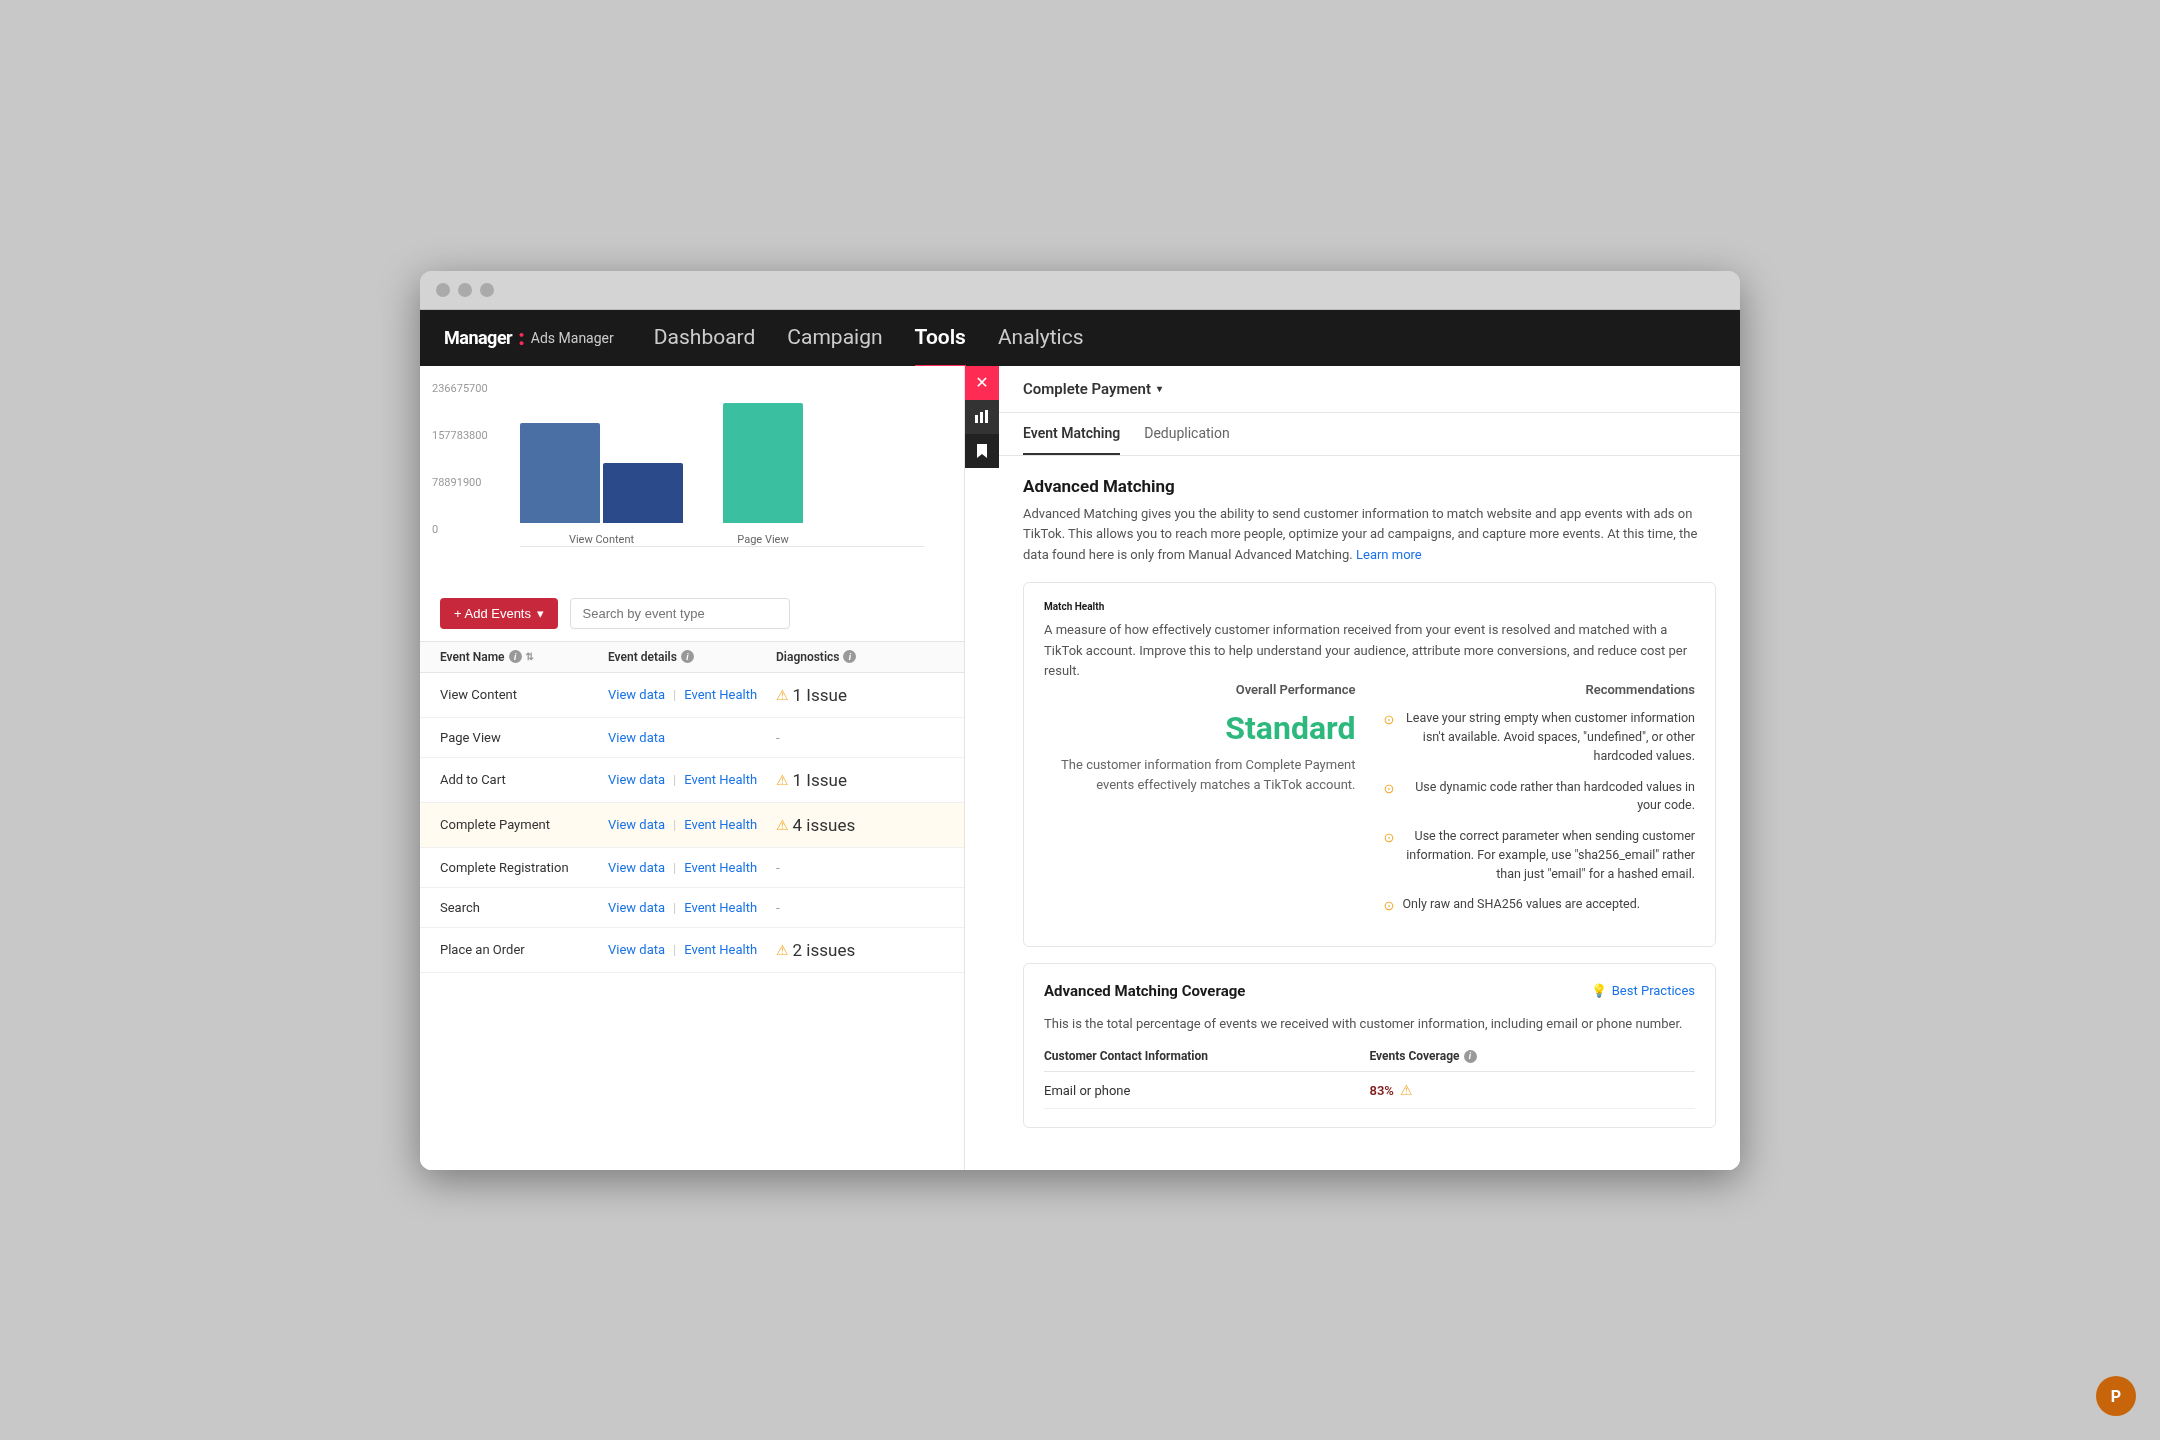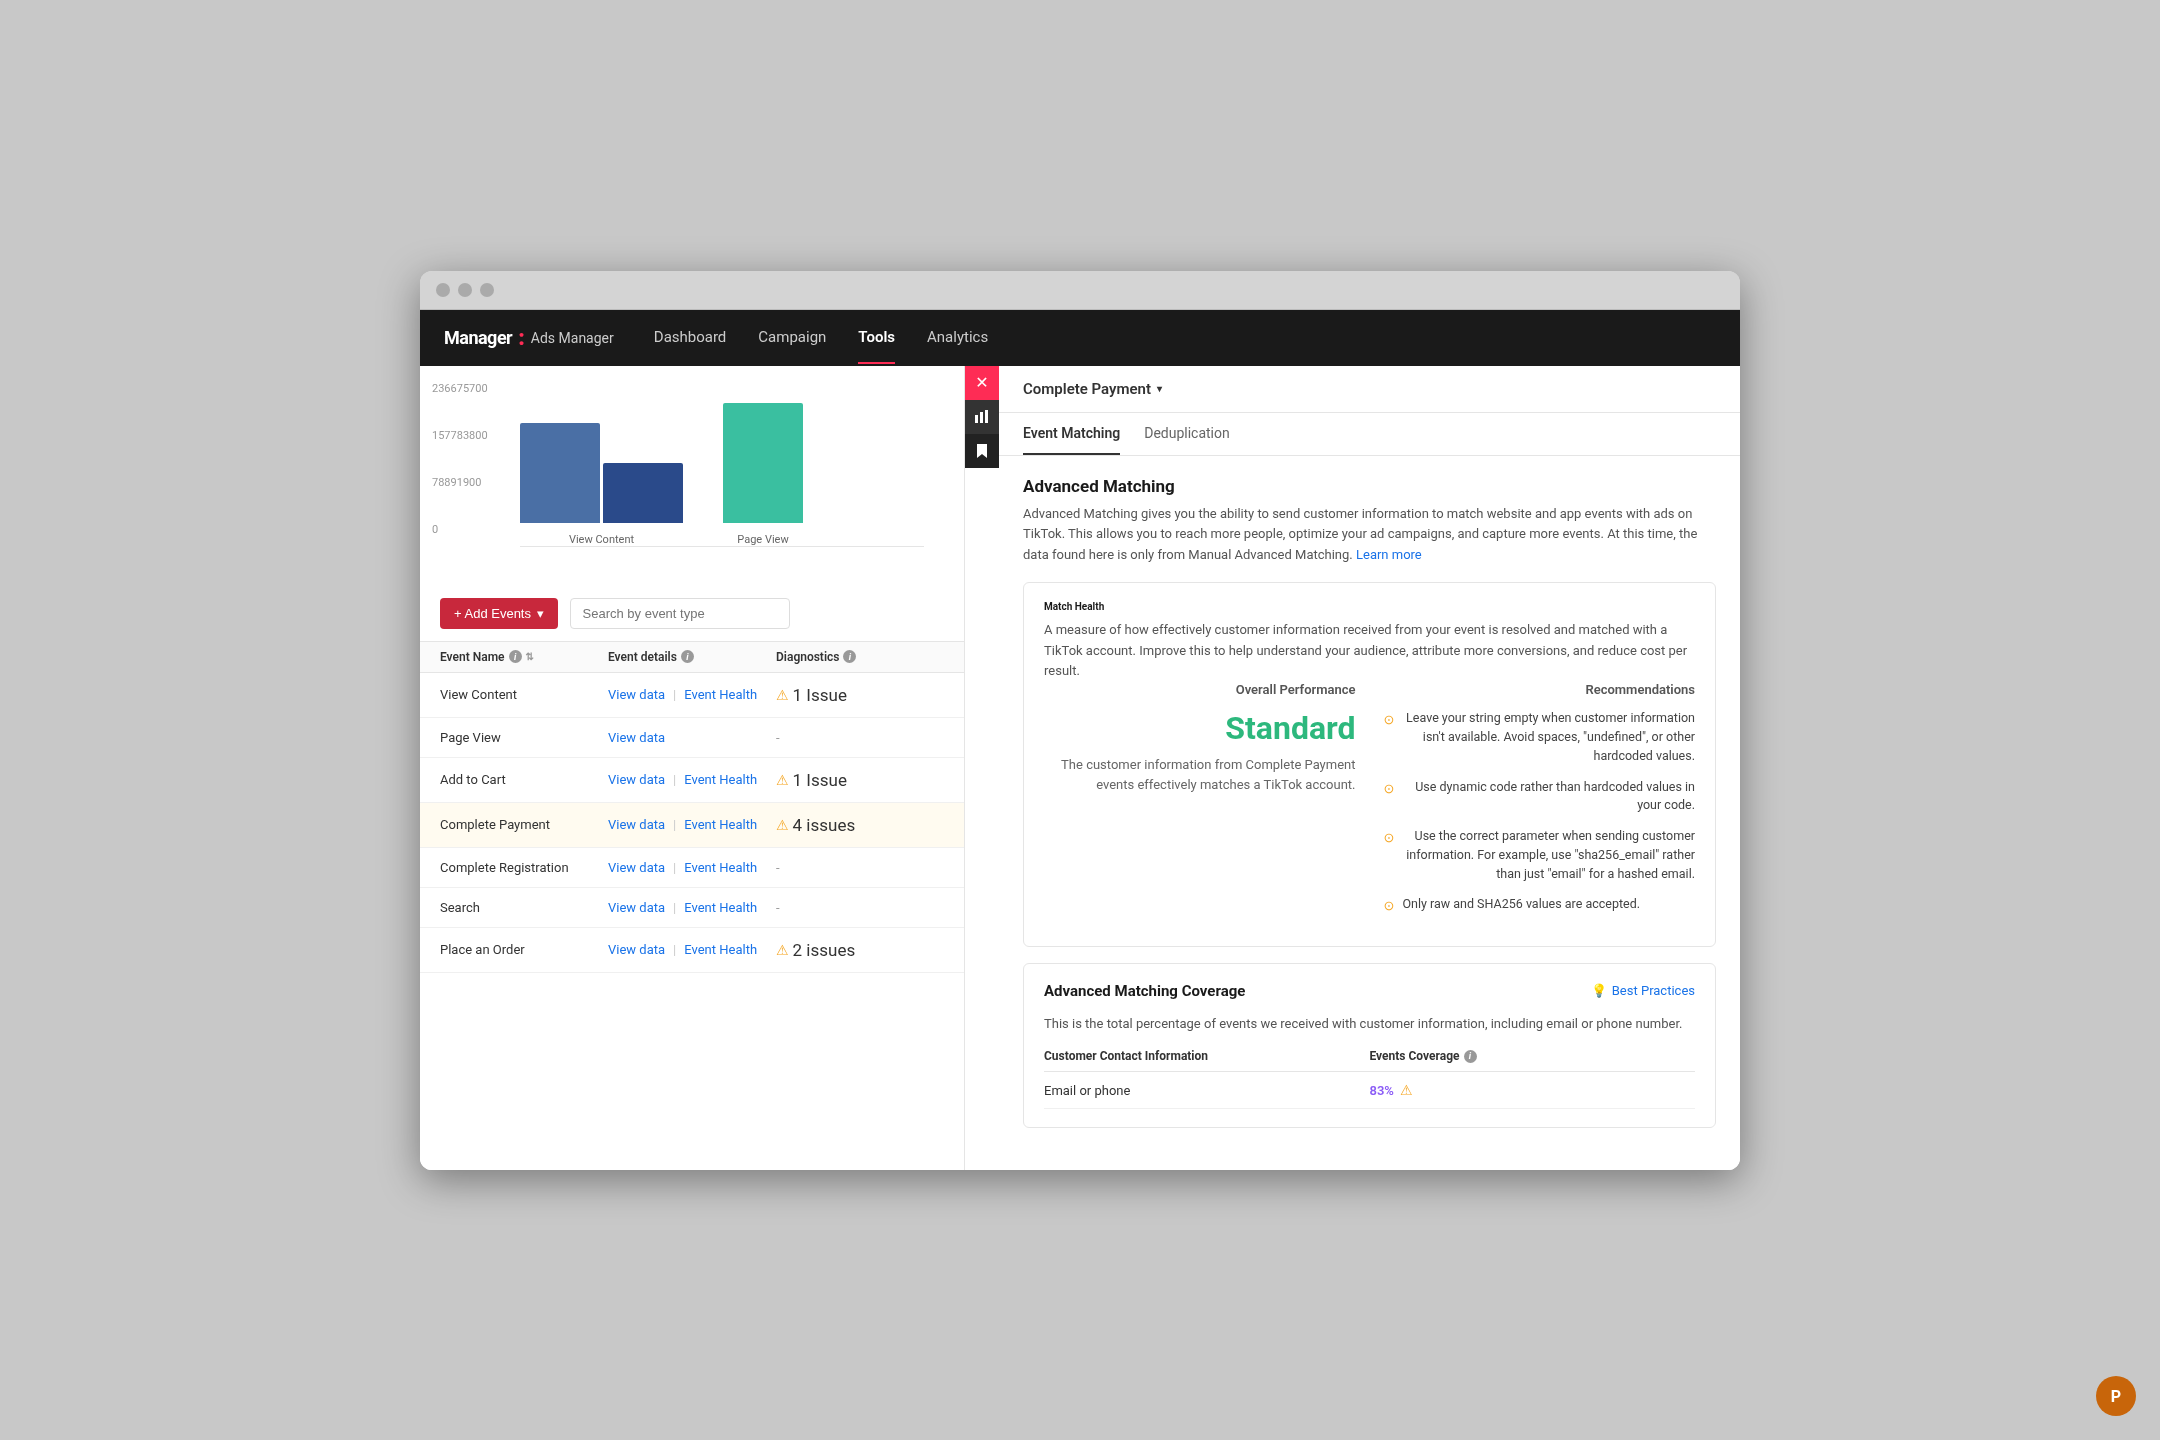--- a/index.html
+++ b/index.html
@@ -70,21 +70,21 @@
       font-size: 14px;
       font-weight: 400;
     }
     .nav-links {
       display: flex;
       gap: 32px;
       align-items: center;
     }
     .nav-link {
       color: #ccc;
-      font-size: 15px;
+      font-size: 21px;
       cursor: pointer;
       padding: 16px 0;
       border-bottom: 2px solid transparent;
       text-decoration: none;
     }
     .nav-link.active {
       color: #fff;
       border-bottom-color: #fe2c55;
       font-weight: 600;
     }
@@ -447,21 +447,21 @@
       padding: 10px 0;
       border-bottom: 1px solid #f0f0f0;
       align-items: center;
     }
     .coverage-pct {
       display: flex;
       align-items: center;
       gap: 6px;
     }
     .pct-num {
-      color: #8b5cf6;
+      color: #7f1d1d;
       font-weight: 600;
     }
     .avatar-circle {
       position: fixed;
       bottom: 24px;
       right: 24px;
       width: 40px; height: 40px;
       border-radius: 50%;
       background: #c8650a;
       color: #fff;

